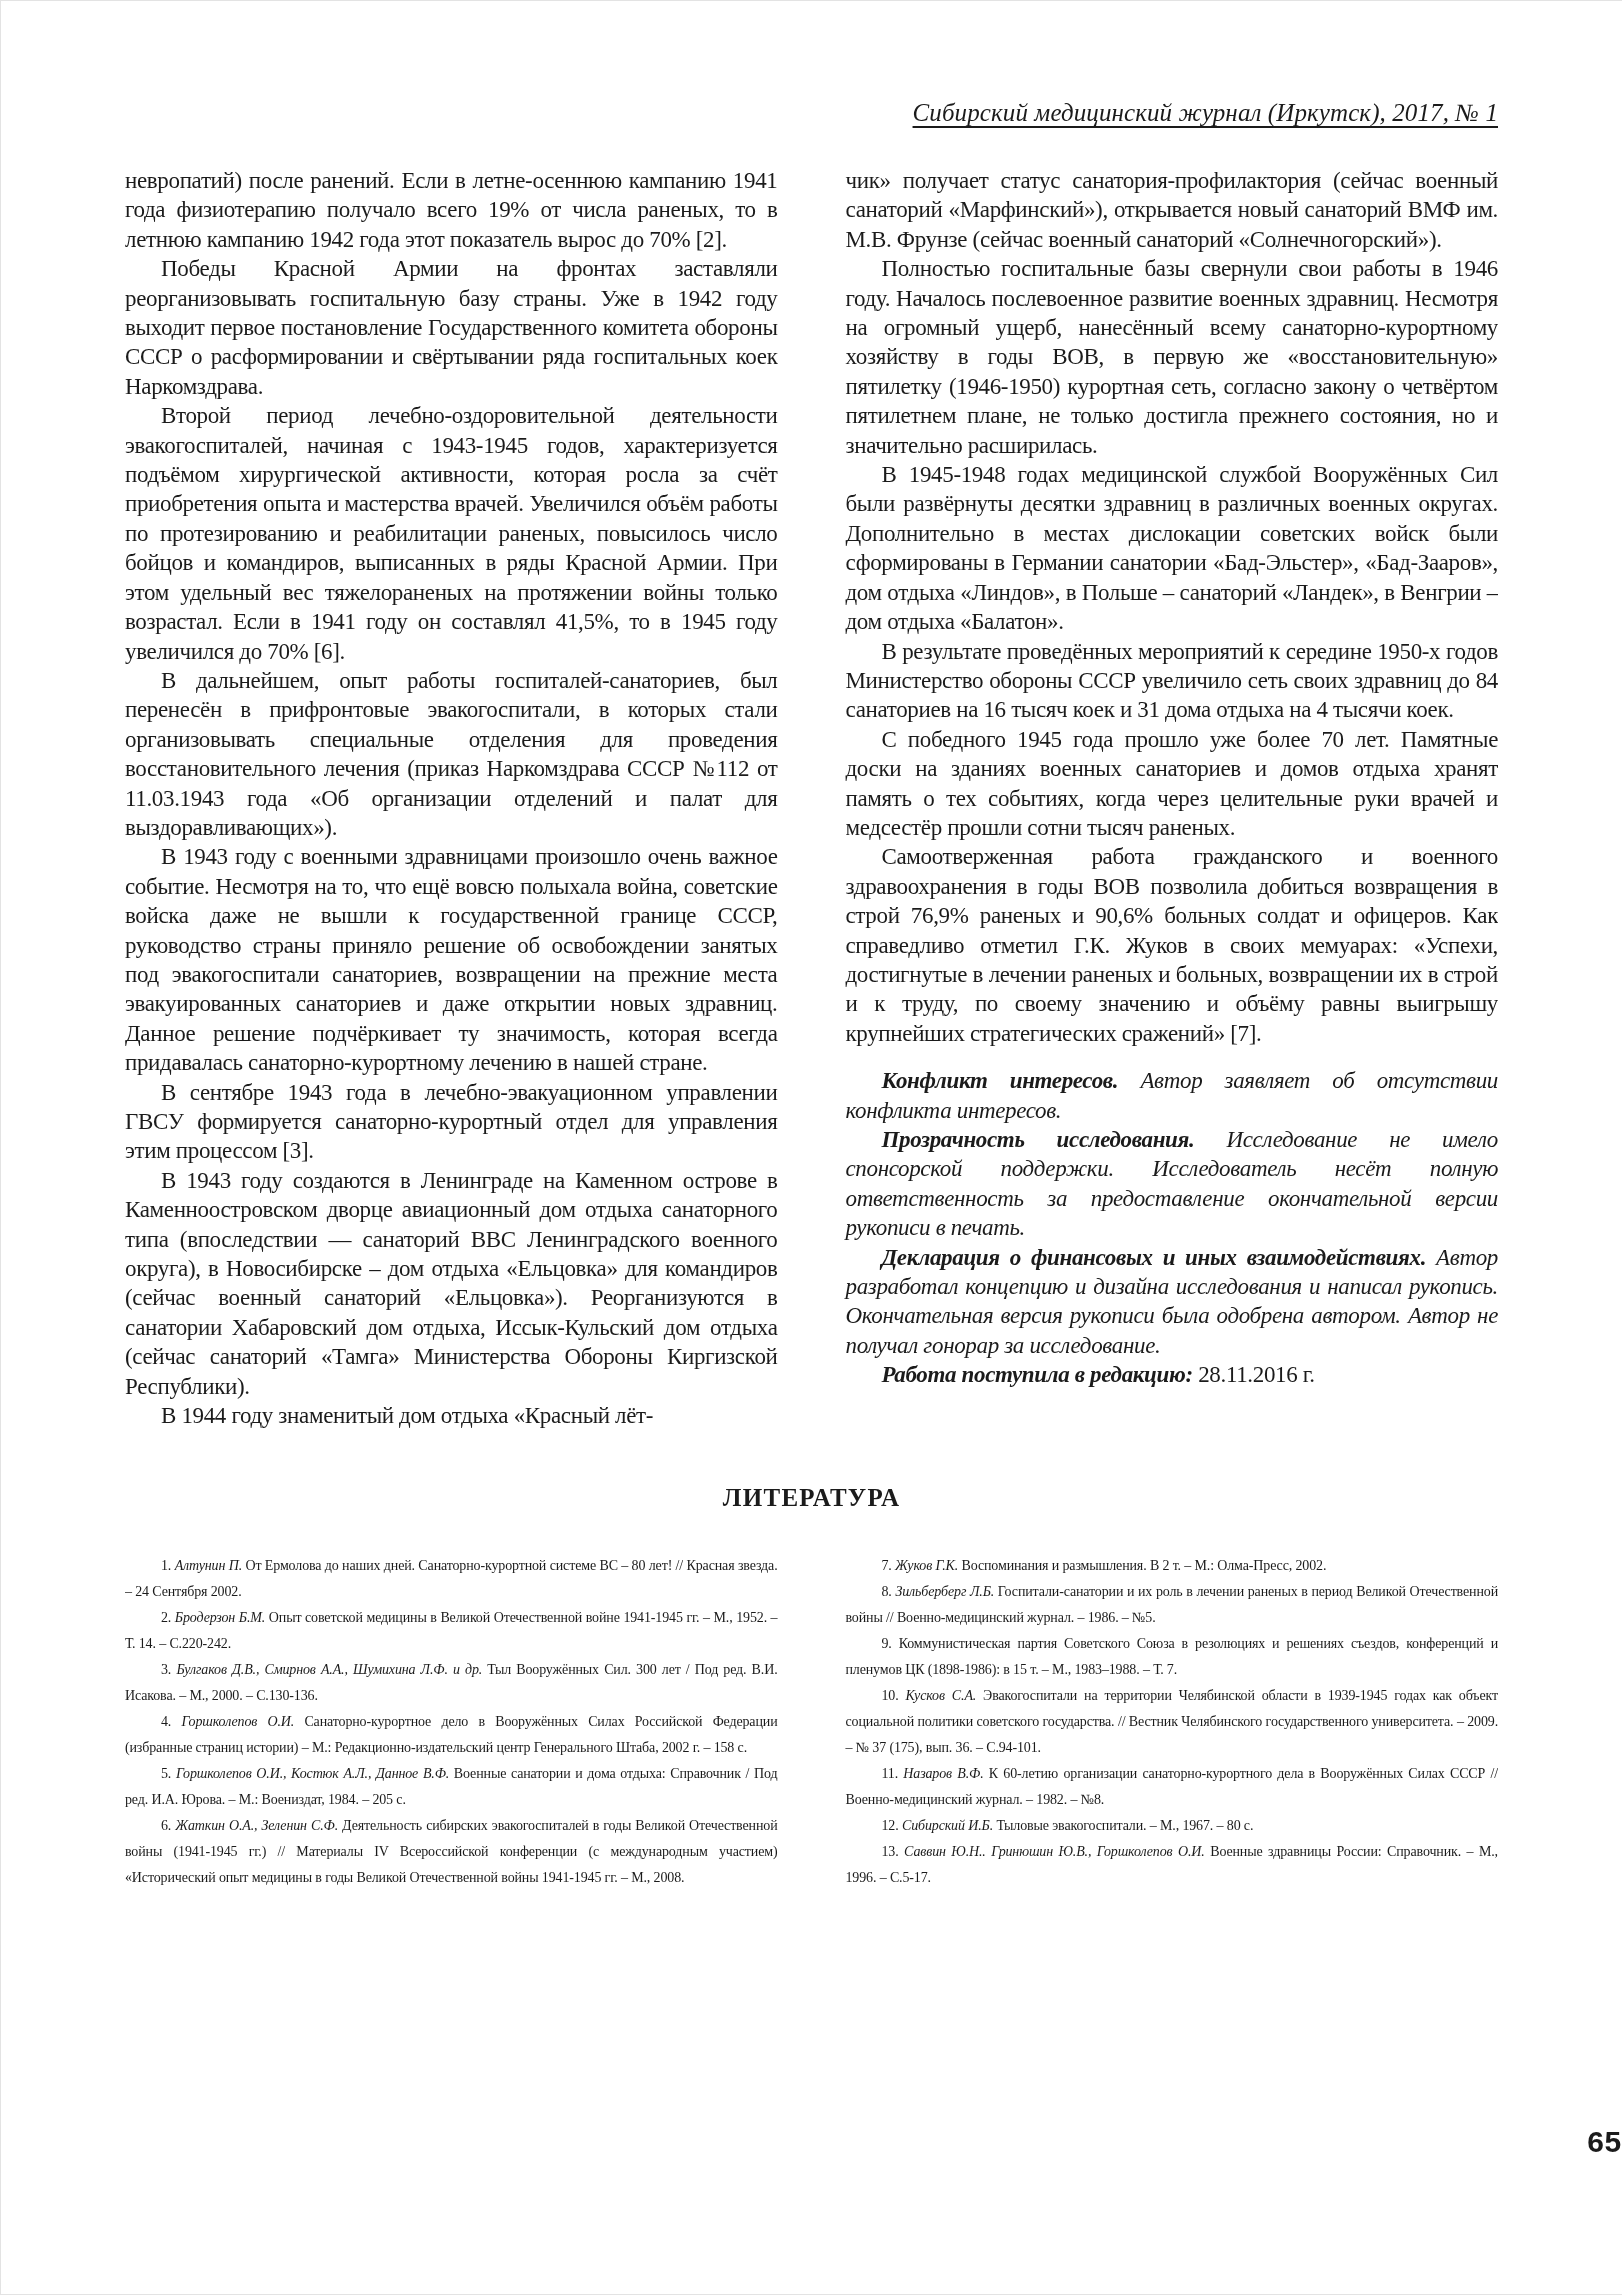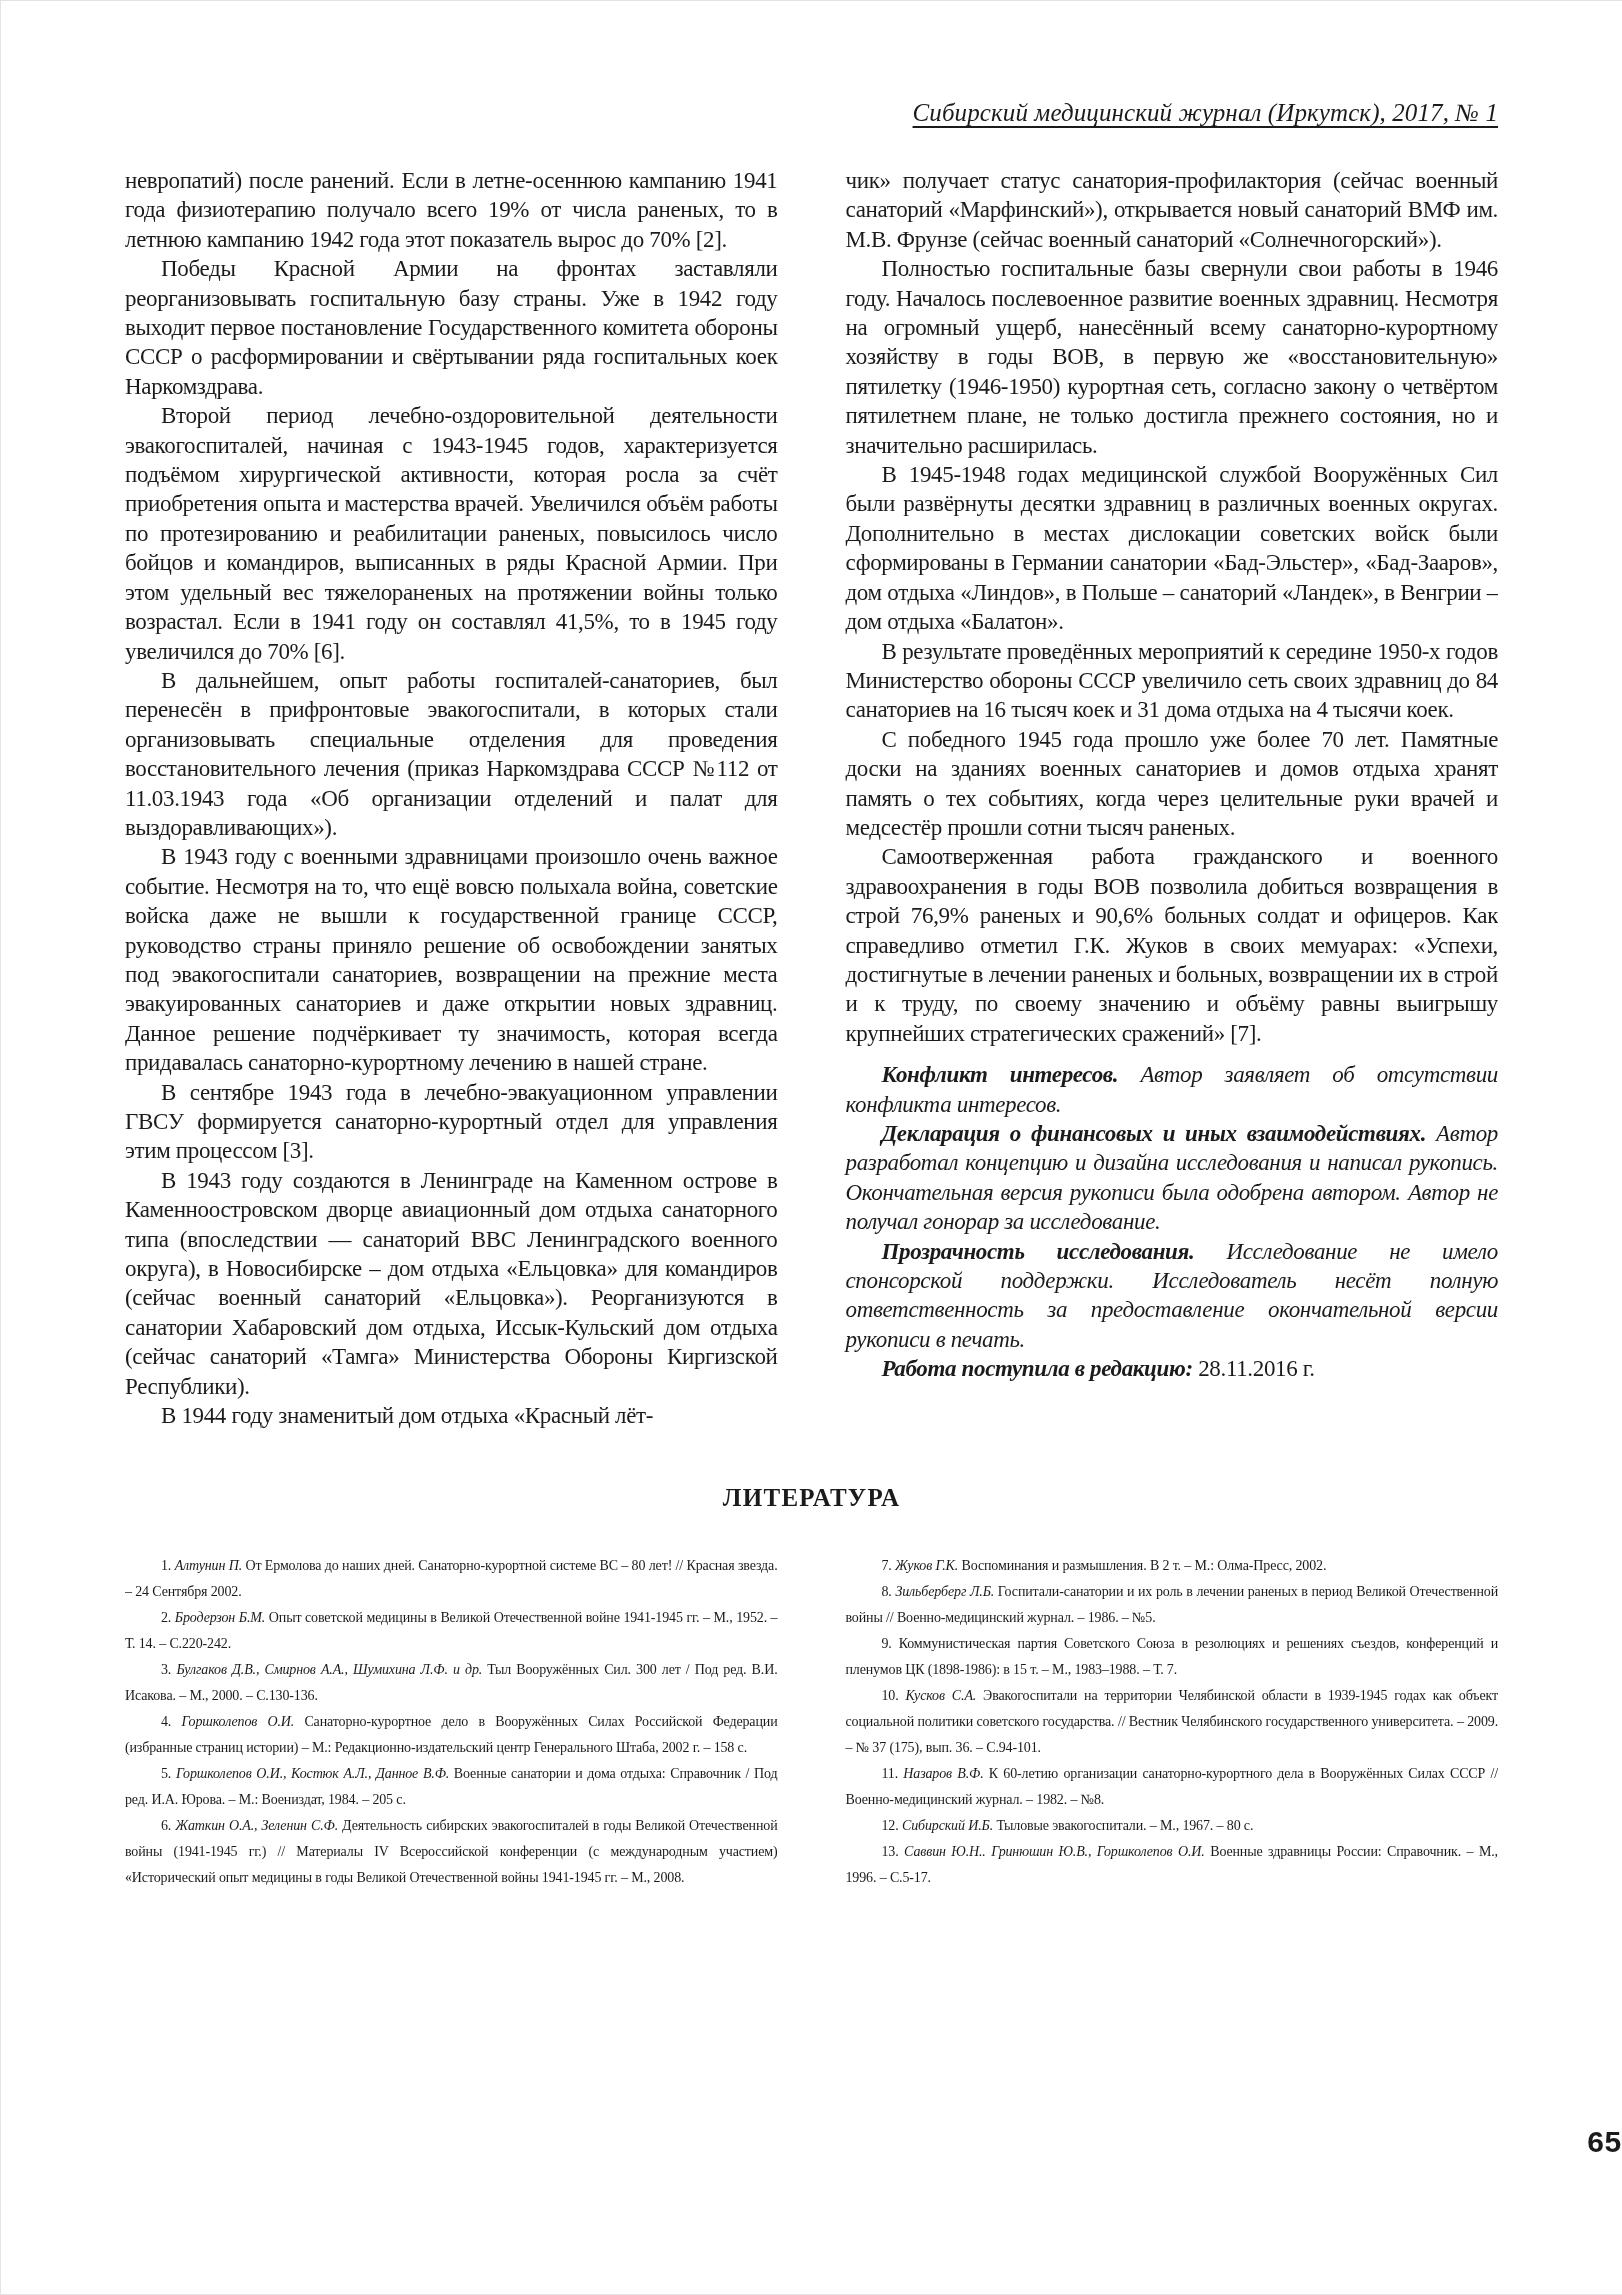--- a/index.html
+++ b/index.html
@@ -48,21 +48,21 @@
   }
   .body-cols p {
     margin: 0;
     font-size: 23px;
     line-height: 29.4px;
     text-align: justify;
     text-indent: 36px;
     letter-spacing: -0.015em;
   }
   .body-cols p.noindent { text-indent: 0; }
-  .body-cols p.gap { margin-top: 12px; }
+  .body-cols p.gap { margin-top: 18px; }
   .it  { font-style: italic; }
   .bit { font-style: italic; font-weight: bold; }
   .literature-heading {
     position: absolute;
     top: 1483px;
     left: 0;
     width: 100%;
     margin: 0;
     text-align: center;
     font-size: 25px;
@@ -117,22 +117,22 @@
         <p><span>В 1944 году знаменитый дом отдыха «Красный лёт-</span></p>
       </div>
     <div class="col" id="col-right">
         <p class="noindent"><span>чик» получает статус санатория-профилактория (сейчас военный санаторий «Марфинский»), открывается новый санаторий ВМФ им. М.В. Фрунзе (сейчас военный санаторий «Солнечногорский»).</span></p>
         <p><span>Полностью госпитальные базы свернули свои работы в 1946 году. Началось послевоенное развитие военных здравниц. Несмотря на огромный ущерб, нанесённый всему санаторно-курортному хозяйству в годы ВОВ, в первую же «восстановительную» пятилетку (1946-1950) курортная сеть, согласно закону о четвёртом пятилетнем плане, не только достигла прежнего состояния, но и значительно расширилась.</span></p>
         <p><span>В 1945-1948 годах медицинской службой Вооружённых Сил были развёрнуты десятки здравниц в различных военных округах. Дополнительно в местах дислокации советских войск были сформированы в Германии санатории «Бад-Эльстер», «Бад-Зааров», дом отдыха «Линдов», в Польше – санаторий «Ландек», в Венгрии – дом отдыха «Балатон».</span></p>
         <p><span>В результате проведённых мероприятий к середине 1950-х годов Министерство обороны СССР увеличило сеть своих здравниц до 84 санаториев на 16 тысяч коек и 31 дома отдыха на 4 тысячи коек.</span></p>
         <p><span>С победного 1945 года прошло уже более 70 лет. Памятные доски на зданиях военных санаториев и домов отдыха хранят память о тех событиях, когда через целительные руки врачей и медсестёр прошли сотни тысяч раненых.</span></p>
         <p><span>Самоотверженная работа гражданского и военного здравоохранения в годы ВОВ позволила добиться возвращения в строй 76,9% раненых и 90,6% больных солдат и офицеров. Как справедливо отметил Г.К. Жуков в своих мемуарах: «Успехи, достигнутые в лечении раненых и больных, возвращении их в строй и к труду, по своему значению и объёму равны выигрышу крупнейших стратегических сражений» [7].</span></p>
         <p class="gap"><span class="bit">Конфликт интересов.</span><span class="it"> Автор заявляет об отсутствии конфликта интересов.</span></p>
+        <p><span class="bit">Прозрачность исследования.</span><span class="it"> Исследование не имело спонсорской поддержки. Исследователь несёт полную ответственность за предоставление окончательной версии рукописи в печать.</span></p>
         <p><span class="bit">Декларация о финансовых и иных взаимодействиях.</span><span class="it"> Автор разработал концепцию и дизайна исследования и написал рукопись. Окончательная версия рукописи была одобрена автором. Автор не получал гонорар за исследование.</span></p>
-        <p><span class="bit">Прозрачность исследования.</span><span class="it"> Исследование не имело спонсорской поддержки. Исследователь несёт полную ответственность за предоставление окончательной версии рукописи в печать.</span></p>
         <p><span class="bit">Работа поступила в редакцию:</span><span> 28.11.2016 г.</span></p>
       </div>
   </div>
 
   <h2 class="literature-heading">ЛИТЕРАТУРА</h2>
 
   <div class="columns refs-cols">
     <div class="col" id="refs-left">
         <p><span>1. </span><span class="it">Алтунин П.</span><span> От Ермолова до наших дней. Санаторно-курортной системе ВС – 80 лет! // Красная звезда. – 24 Сентября 2002.</span></p>
         <p><span>2. </span><span class="it">Бродерзон Б.М.</span><span> Опыт советской медицины в Великой Отечественной войне 1941-1945 гг. – М., 1952. – Т. 14. – С.220-242.</span></p>

